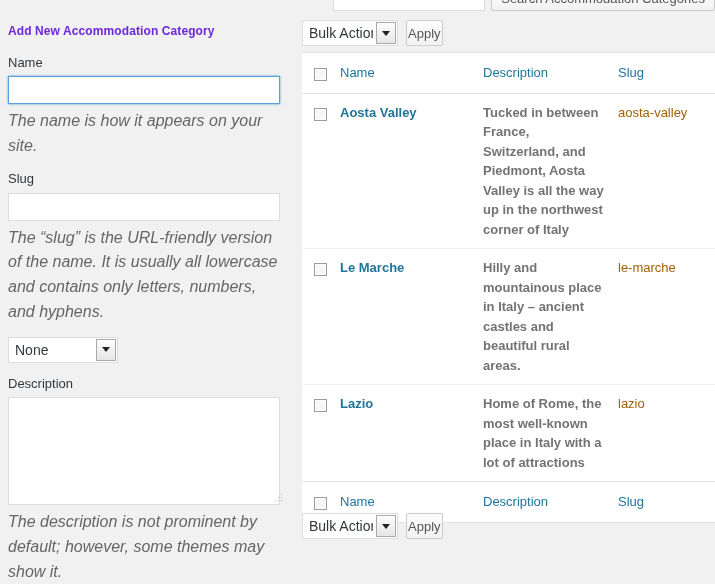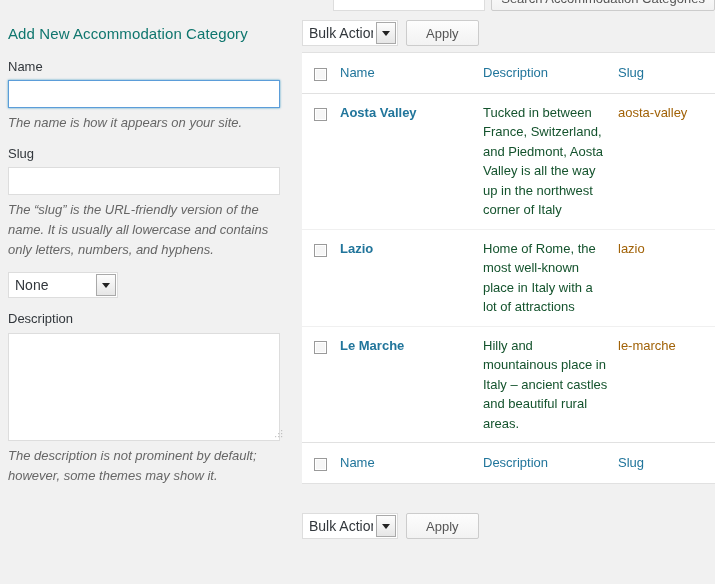--- a/index.html
+++ b/index.html
@@ -18,23 +18,23 @@
 
   
   #form-col {
     position: absolute;
     left: 0; top: 0;
     width: 294px; height: 584px;
     background: #f1f1f1;
     padding: 0 8px;
   }
   .form-title {
-    font-size: 15px;
-    font-weight: 400;
-    color: #0f766e;
+    font-size: 12px;
+    font-weight: 700;
+    color: #6d28d9;
     margin: 24px 0 14px 0;
     line-height: 1.3;
     letter-spacing: .1px;
   }
   .field-block { margin-bottom: 12px; }
   .field-label {
     display: block;
     font-size: 13px;
     color: #32373c;
     margin-bottom: 4px;
@@ -52,21 +52,21 @@
     border: 1px solid #ddd;
     border-radius: 0;
     outline: none;
   }
   .text-input.focused {
     border: 1px solid #5b9dd9;
     box-shadow: 0 0 2px rgba(30,140,190,.8);
   }
   .help-text {
     font-style: italic;
-    font-size: 13px;
+    font-size: 16px;
     color: #666;
     line-height: 1.55;
     margin: 5px 0 0 0;
     max-width: 282px;
   }
 
   
   .wp-select {
     -webkit-appearance: none;
     appearance: none;
@@ -167,21 +167,21 @@
     display: flex;
     align-items: center;
     gap: 8px;
   }
   .tablenav.top { top: 18px; }
   .tablenav.bottom { top: 511px; }
 
   .bulk-select { width: 96px; }
   .apply-btn {
     height: 26px;
-    padding: 0 19px;
+    padding: 0 1px;
     font-size: 13px;
     font-family: inherit;
     color: #555;
     background: linear-gradient(#fdfdfd, #f2f2f2);
     border: 1px solid #ccc;
     border-radius: 2px;
     cursor: pointer;
   }
 
   .wp-list-table {
@@ -225,21 +225,21 @@
     font-weight: 600;
     text-decoration: none;
     cursor: pointer;
     margin-top: 48px;
   }
   .col-head-link {
     color: #21759b;
     text-decoration: none;
     cursor: pointer;
   }
-  .cell-desc { color: #14532d; }
+  .cell-desc { color: #737373; font-weight: bold; }
   .cell-slug { color: #a16207; }
 
   
   .cb {
     display: inline-block;
     width: 13px; height: 13px;
     background: #f6f6f6;
     border: 1px solid #9a9a9a;
     box-shadow: inset 0 0 0 1px #fff;
     cursor: pointer;
@@ -340,35 +340,35 @@
           </td>
           <td class="col-desc cell-desc">Tucked in between France, Switzerland, and Piedmont, Aosta Valley is all the way up in the northwest corner of Italy</td>
           <td class="col-slug cell-slug">aosta-valley</td>
         </tr>
 
         <tr>
           <td class="col-cb">
             <span class="cb"></span>
           </td>
           <td class="col-name">
+            <a class="row-title">Le Marche</a>
+          </td>
+          <td class="col-desc cell-desc">Hilly and mountainous place in Italy – ancient castles and beautiful rural areas.</td>
+          <td class="col-slug cell-slug">le-marche</td>
+        </tr>
+
+        <tr>
+          <td class="col-cb">
+            <span class="cb"></span>
+          </td>
+          <td class="col-name">
             <a class="row-title">Lazio</a>
           </td>
           <td class="col-desc cell-desc">Home of Rome, the most well-known place in Italy with a lot of attractions</td>
           <td class="col-slug cell-slug">lazio</td>
-        </tr>
-
-        <tr>
-          <td class="col-cb">
-            <span class="cb"></span>
-          </td>
-          <td class="col-name">
-            <a class="row-title">Le Marche</a>
-          </td>
-          <td class="col-desc cell-desc">Hilly and mountainous place in Italy – ancient castles and beautiful rural areas.</td>
-          <td class="col-slug cell-slug">le-marche</td>
         </tr>
       </tbody>
 
       <tfoot>
         <tr>
           <th class="col-cb">
             <span class="cb"></span>
           </th>
           <th class="col-name">
             <a class="col-head-link">Name</a>

